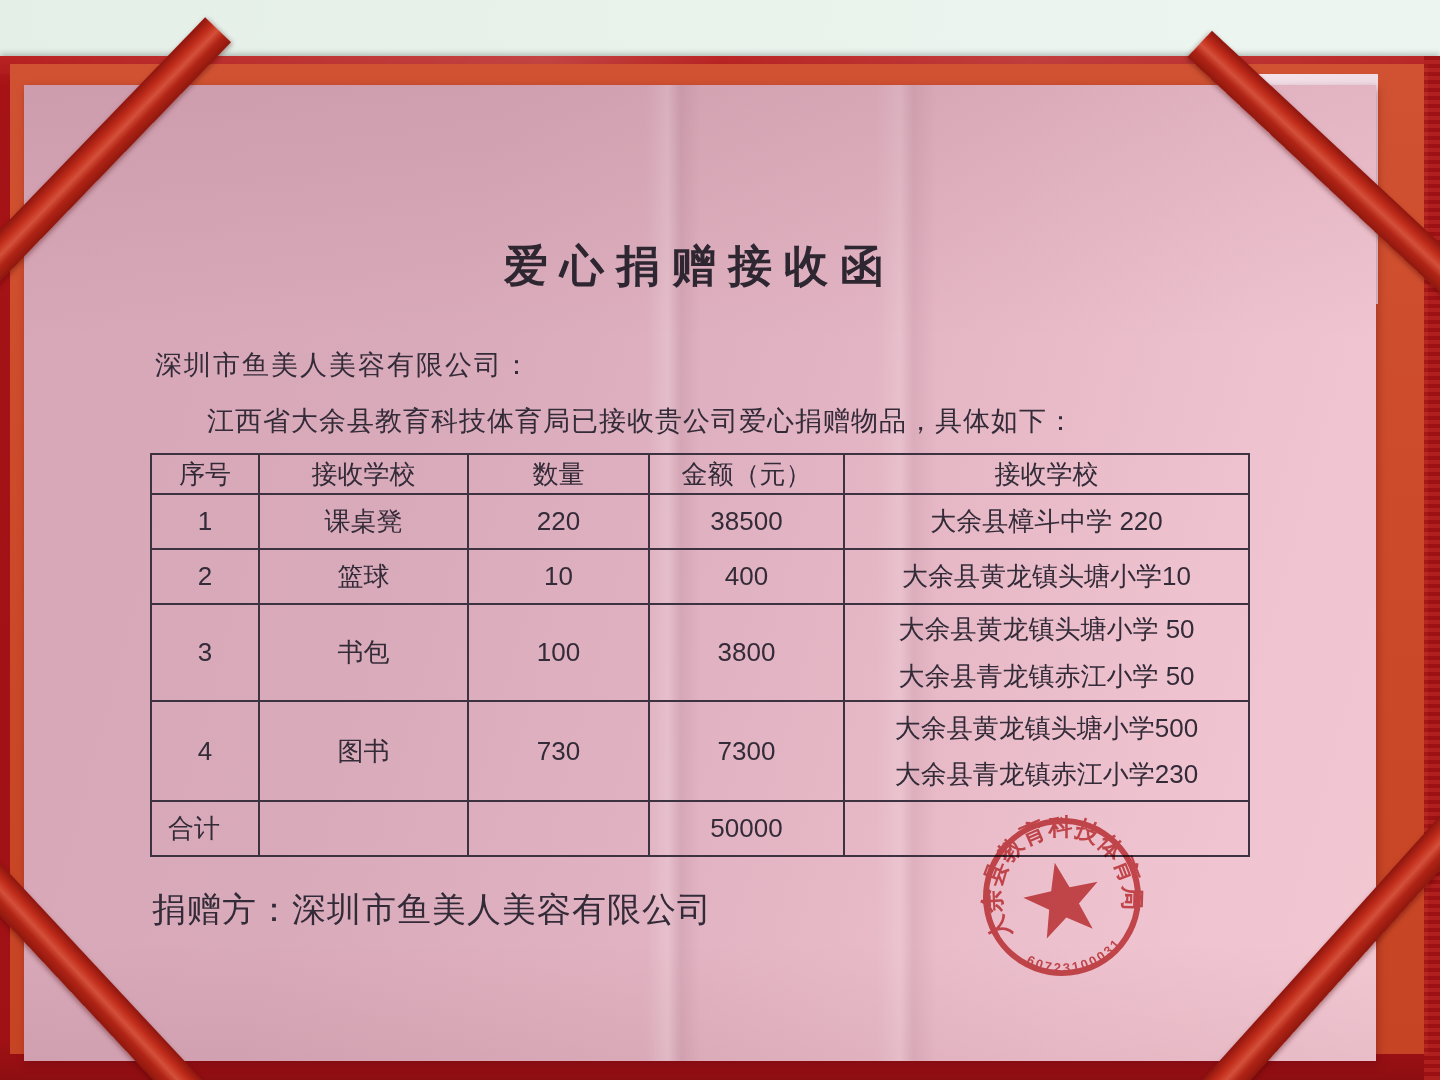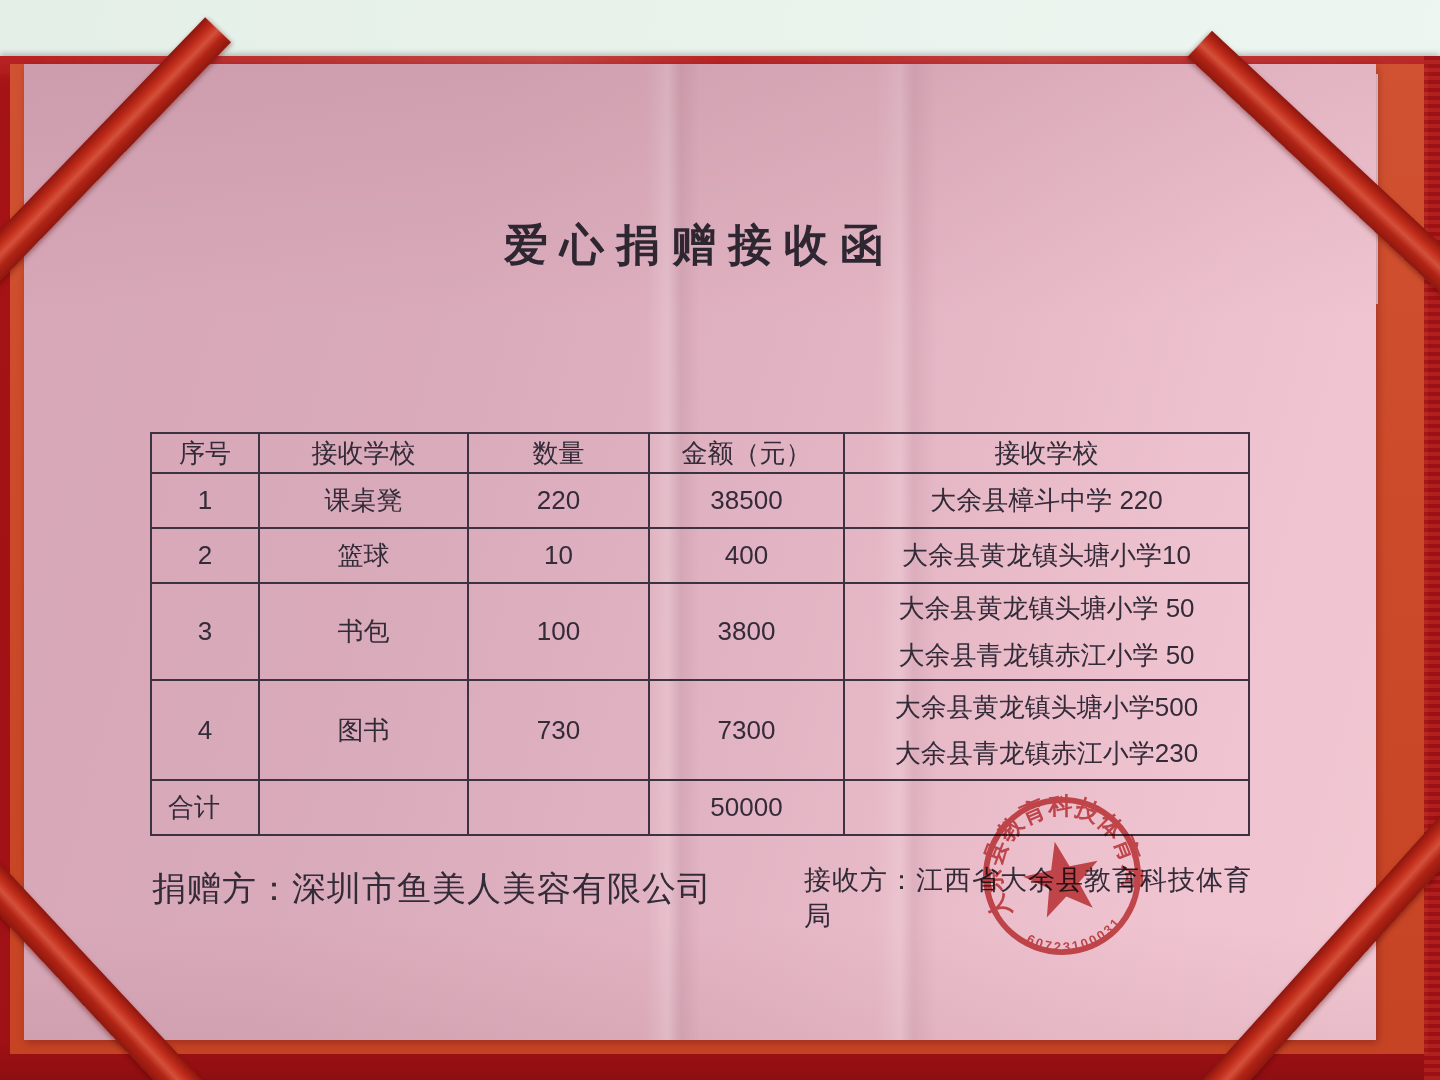--- a/index.html
+++ b/index.html
@@ -28,21 +28,21 @@
     position:absolute;right:0;top:0;width:16px;height:100%;
     background:repeating-linear-gradient(180deg,#9c1013 0 4px,#b32220 4px 8px);
     opacity:.85;
   }
   .underlay-paper{
     position:absolute;left:1244px;top:18px;width:134px;height:230px;
     background:linear-gradient(115deg,#f4e2ea,#efd7e1);
   }
   
   .paper{
-    position:absolute;left:24px;top:8px;width:1352px;height:976px;
+    position:absolute;left:24px;top:29px;width:1352px;height:976px;
     background:linear-gradient(105deg,#d7a7b7 0%,#d9aaba 30%,#e2b3c2 55%,#eec1ce 80%,#f2c8d3 100%);
     box-shadow:2px 3px 8px rgba(90,10,20,.35);
     color:#342b38;
   }
   .paper::before{ 
     content:"";position:absolute;inset:0;pointer-events:none;
     background:
       linear-gradient(180deg,rgba(120,60,80,.10),rgba(120,60,80,0) 26%),
       linear-gradient(90deg,rgba(0,0,0,0) 46%,rgba(255,255,255,.18) 47.6%,rgba(90,40,60,.08) 48.6%,rgba(0,0,0,0) 50%),
       linear-gradient(90deg,rgba(0,0,0,0) 63%,rgba(255,255,255,.14) 64.8%,rgba(90,40,60,.07) 65.8%,rgba(0,0,0,0) 67.5%),
@@ -99,20 +99,22 @@
 
 <div class="scene">
   <div class="folder">
     <div class="folder-gloss"></div>
     <div class="lining"></div>
     <div class="spine-texture"></div>
     <div class="underlay-paper"></div>
 
     <div class="paper">
       <div class="title">爱心捐赠接收函</div>
+      <div class="addressee">深圳市鱼美人美容有限公司：</div>
+      <div class="intro">江西省大余县教育科技体育局已接收贵公司爱心捐赠物品，具体如下：</div>
 
       <table class="items">
         <colgroup>
           <col class="col-no">
             <col class="col-item">
             <col class="col-qty">
             <col class="col-amt">
             <col class="col-school">
         </colgroup>
         <thead>
@@ -170,21 +172,20 @@
             <td></td>
             <td></td>
             <td>50000</td>
             <td></td>
           </tr>
         </tbody>
       </table>
 
       <div class="footer-left">捐赠方：深圳市鱼美人美容有限公司</div>
       <div class="footer-right">
-        <div>接收方：江西省大余县教育科技体育局</div>
       </div>
 
       <svg class="stamp" viewBox="-112 -112 224 224">
         <defs>
           <path id="arcName" d="M -53,32 A 62,62 0 1 1 53,32" fill="none"></path>
           <path id="arcSerial" d="M -48,58 A 75,75 0 0 0 48,58" fill="none"></path>
         </defs>
         <circle cx="0" cy="0" r="76" fill="none" stroke="#c84444" stroke-width="6"></circle>
         <polygon points="0,-40 9.4,-12.9 38,-12.4 15.2,4.9 23.5,32.4 0,16 -23.5,32.4 -15.2,4.9 -38,-12.4 -9.4,-12.9" transform="translate(0,5)" fill="#c84444"></polygon>
         <text fill="#c84444" font-size="24" font-weight="700" letter-spacing="2">

